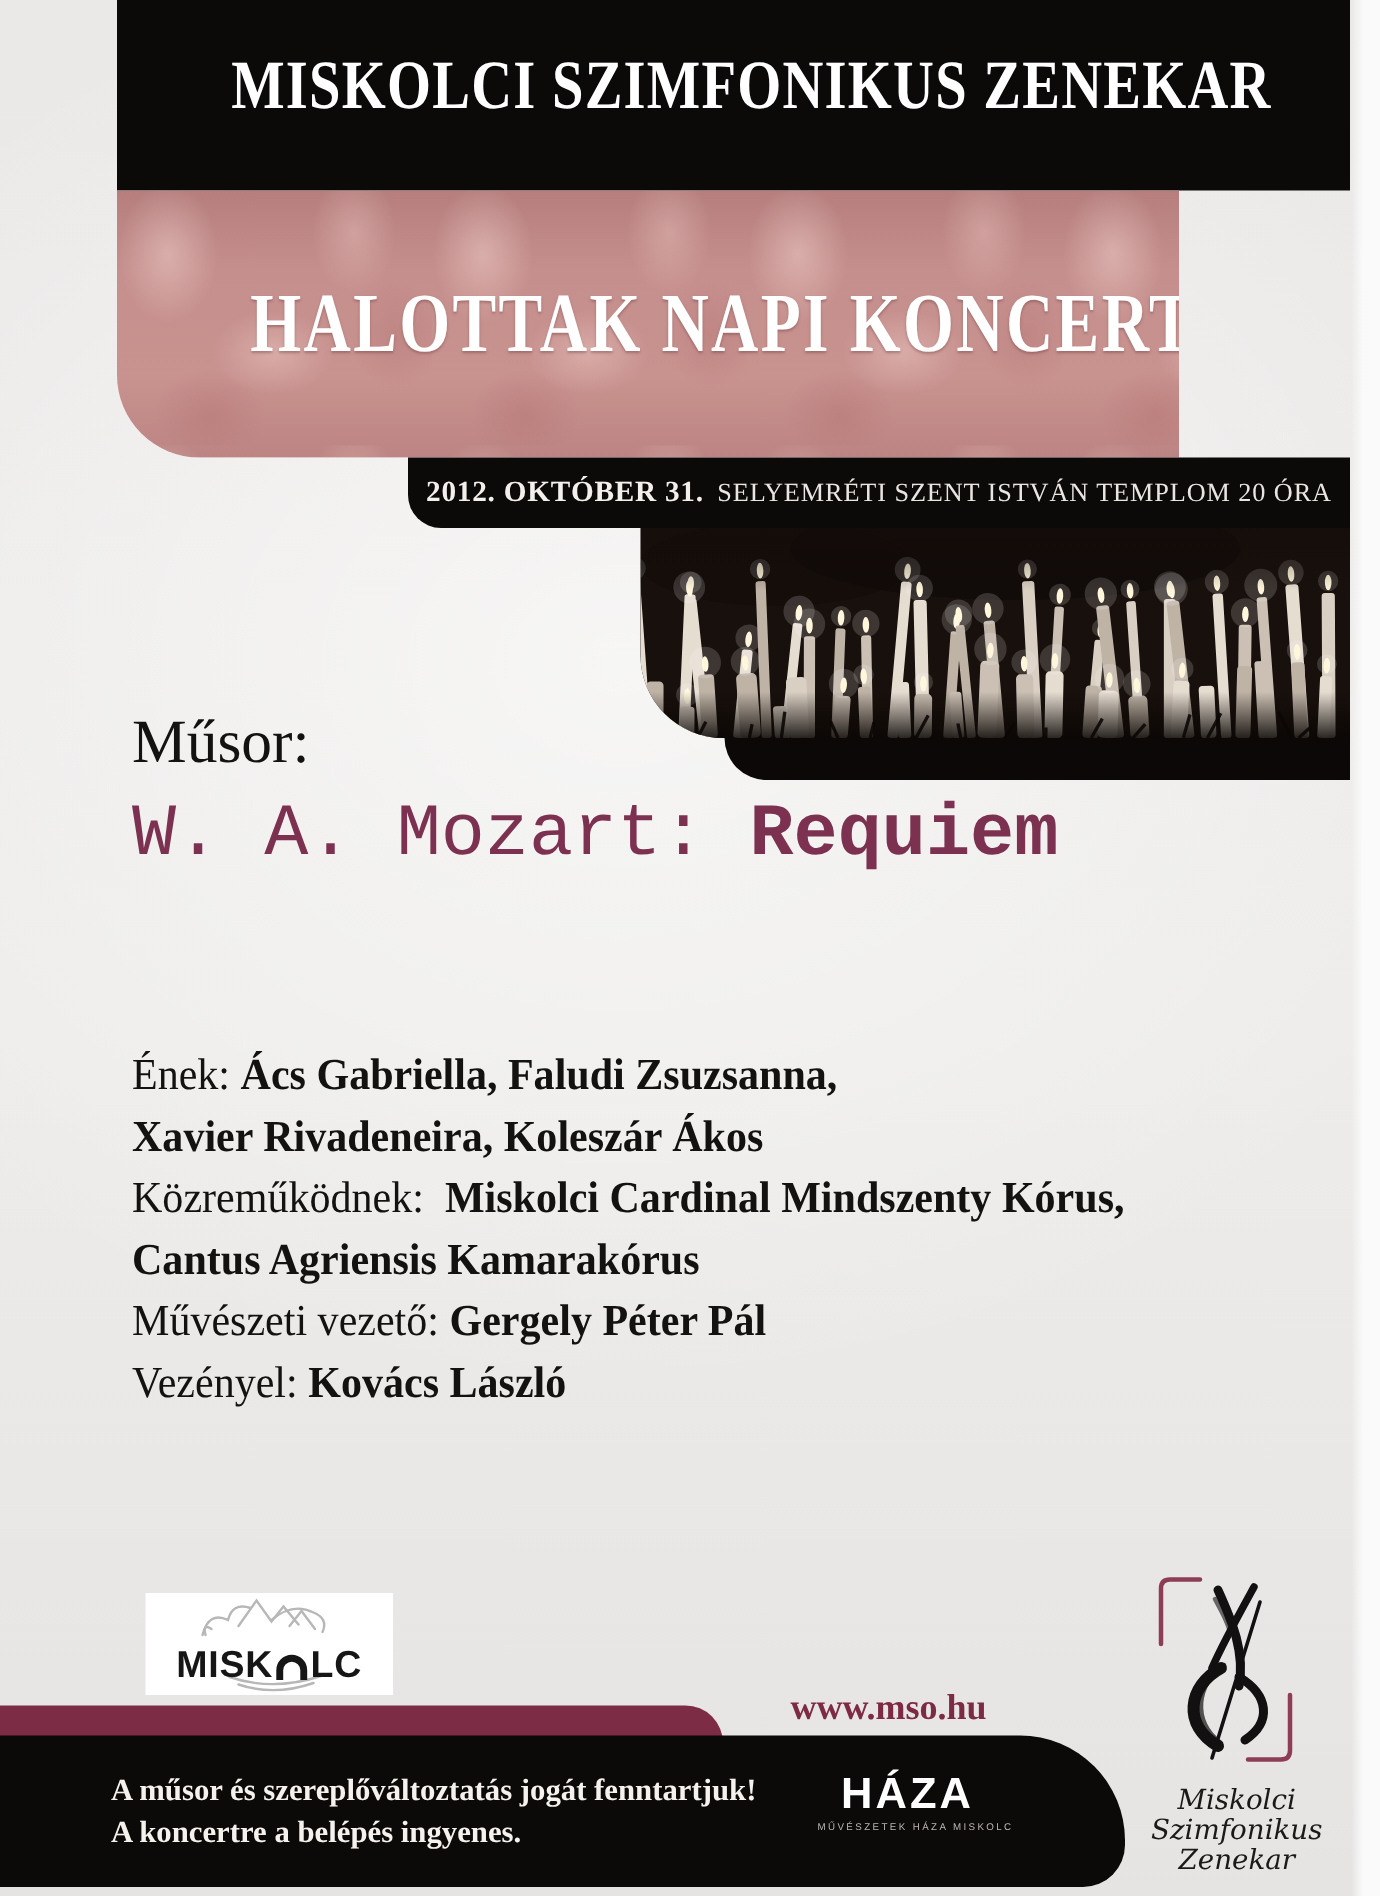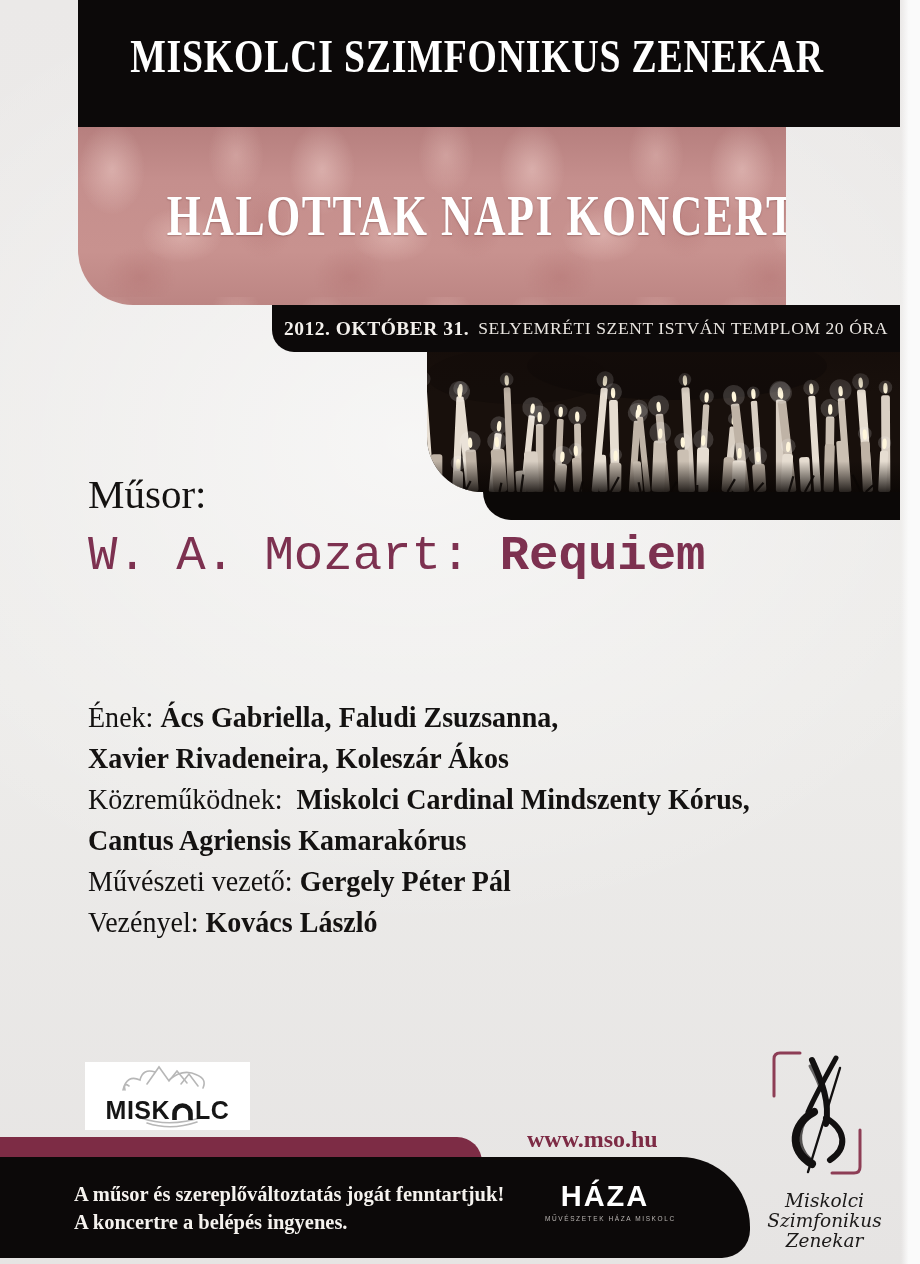--- a/index.html
+++ b/index.html
@@ -8,21 +8,21 @@
     background:
       radial-gradient(ellipse 900px 700px at 45% 35%, rgba(255,255,255,.55) 0%, rgba(255,255,255,0) 70%),
       linear-gradient(180deg,#ebe9e8 0%,#edecea 55%,#e6e4e3 100%);
     font-family:"Liberation Serif", serif;
   }
   .right-margin{position:absolute;right:0;top:0;width:19px;height:1264px;
     background:linear-gradient(90deg,rgba(250,250,250,0) 0%,#fafafa 40%);}
 
   
   .orchestra-bar{position:absolute;left:78px;top:0;width:822px;height:127px;
-    background:#0c0909;display:flex;align-items:center;justify-content:flex-end;padding-bottom:14px;box-sizing:border-box;}
+    background:#0c0909;display:flex;align-items:center;justify-content:flex-start;padding-bottom:14px;box-sizing:border-box;}
   .orchestra-bar .t{color:#fff;font-weight:bold;font-size:46px;letter-spacing:1px;
     transform:scaleX(.82);transform-origin:center;white-space:nowrap;}
 
   .event-band{position:absolute;left:78px;top:127px;width:708px;height:178px;
     border-radius:0 0 0 55px;overflow:hidden;
     background-color:#c28b89;
     background-image:
       radial-gradient(ellipse 46px 64px at 34px 42px, rgba(255,230,224,.38) 0%, rgba(255,230,224,0) 72%),
       radial-gradient(ellipse 58px 40px at 104px 108px, rgba(251,222,216,.34) 0%, rgba(251,222,216,0) 70%),
       radial-gradient(ellipse 40px 58px at 158px 28px, rgba(246,214,208,.32) 0%, rgba(246,214,208,0) 70%),
@@ -54,21 +54,21 @@
   .program-line b{font-weight:bold;}
 
   
   .credits{position:absolute;left:88px;top:697px;width:800px;
     font-size:29.5px;color:#141211;line-height:41px;
     transform:scaleX(.95);transform-origin:left top;}
   .credit-line{white-space:pre-wrap;}
   .credit-line b{font-weight:bold;}
 
   
-  .miskolc-logo{position:absolute;left:85px;top:1062px;width:165px;height:68px;background:#fff;}
+  .miskolc-logo{position:absolute;left:97px;top:1062px;width:165px;height:68px;background:#fff;}
   .miskolc-logo .sketch{position:absolute;left:0;top:0;width:165px;height:68px;}
   .miskolc-logo .word{position:absolute;left:0;right:0;top:34px;display:flex;align-items:center;justify-content:center;
     font-family:"Liberation Sans",sans-serif;font-weight:bold;font-size:25px;letter-spacing:.5px;color:#161616;}
   .miskolc-logo .arch{margin:0 1px;}
 
   .maroon-bar{position:absolute;left:0;top:1137px;width:482px;height:25px;
     background:#7d2c45;border-radius:0 26px 0 0;}
 
   .website{position:absolute;left:527px;top:1126px;font-size:24px;font-weight:bold;color:#7d2b45;}
 

